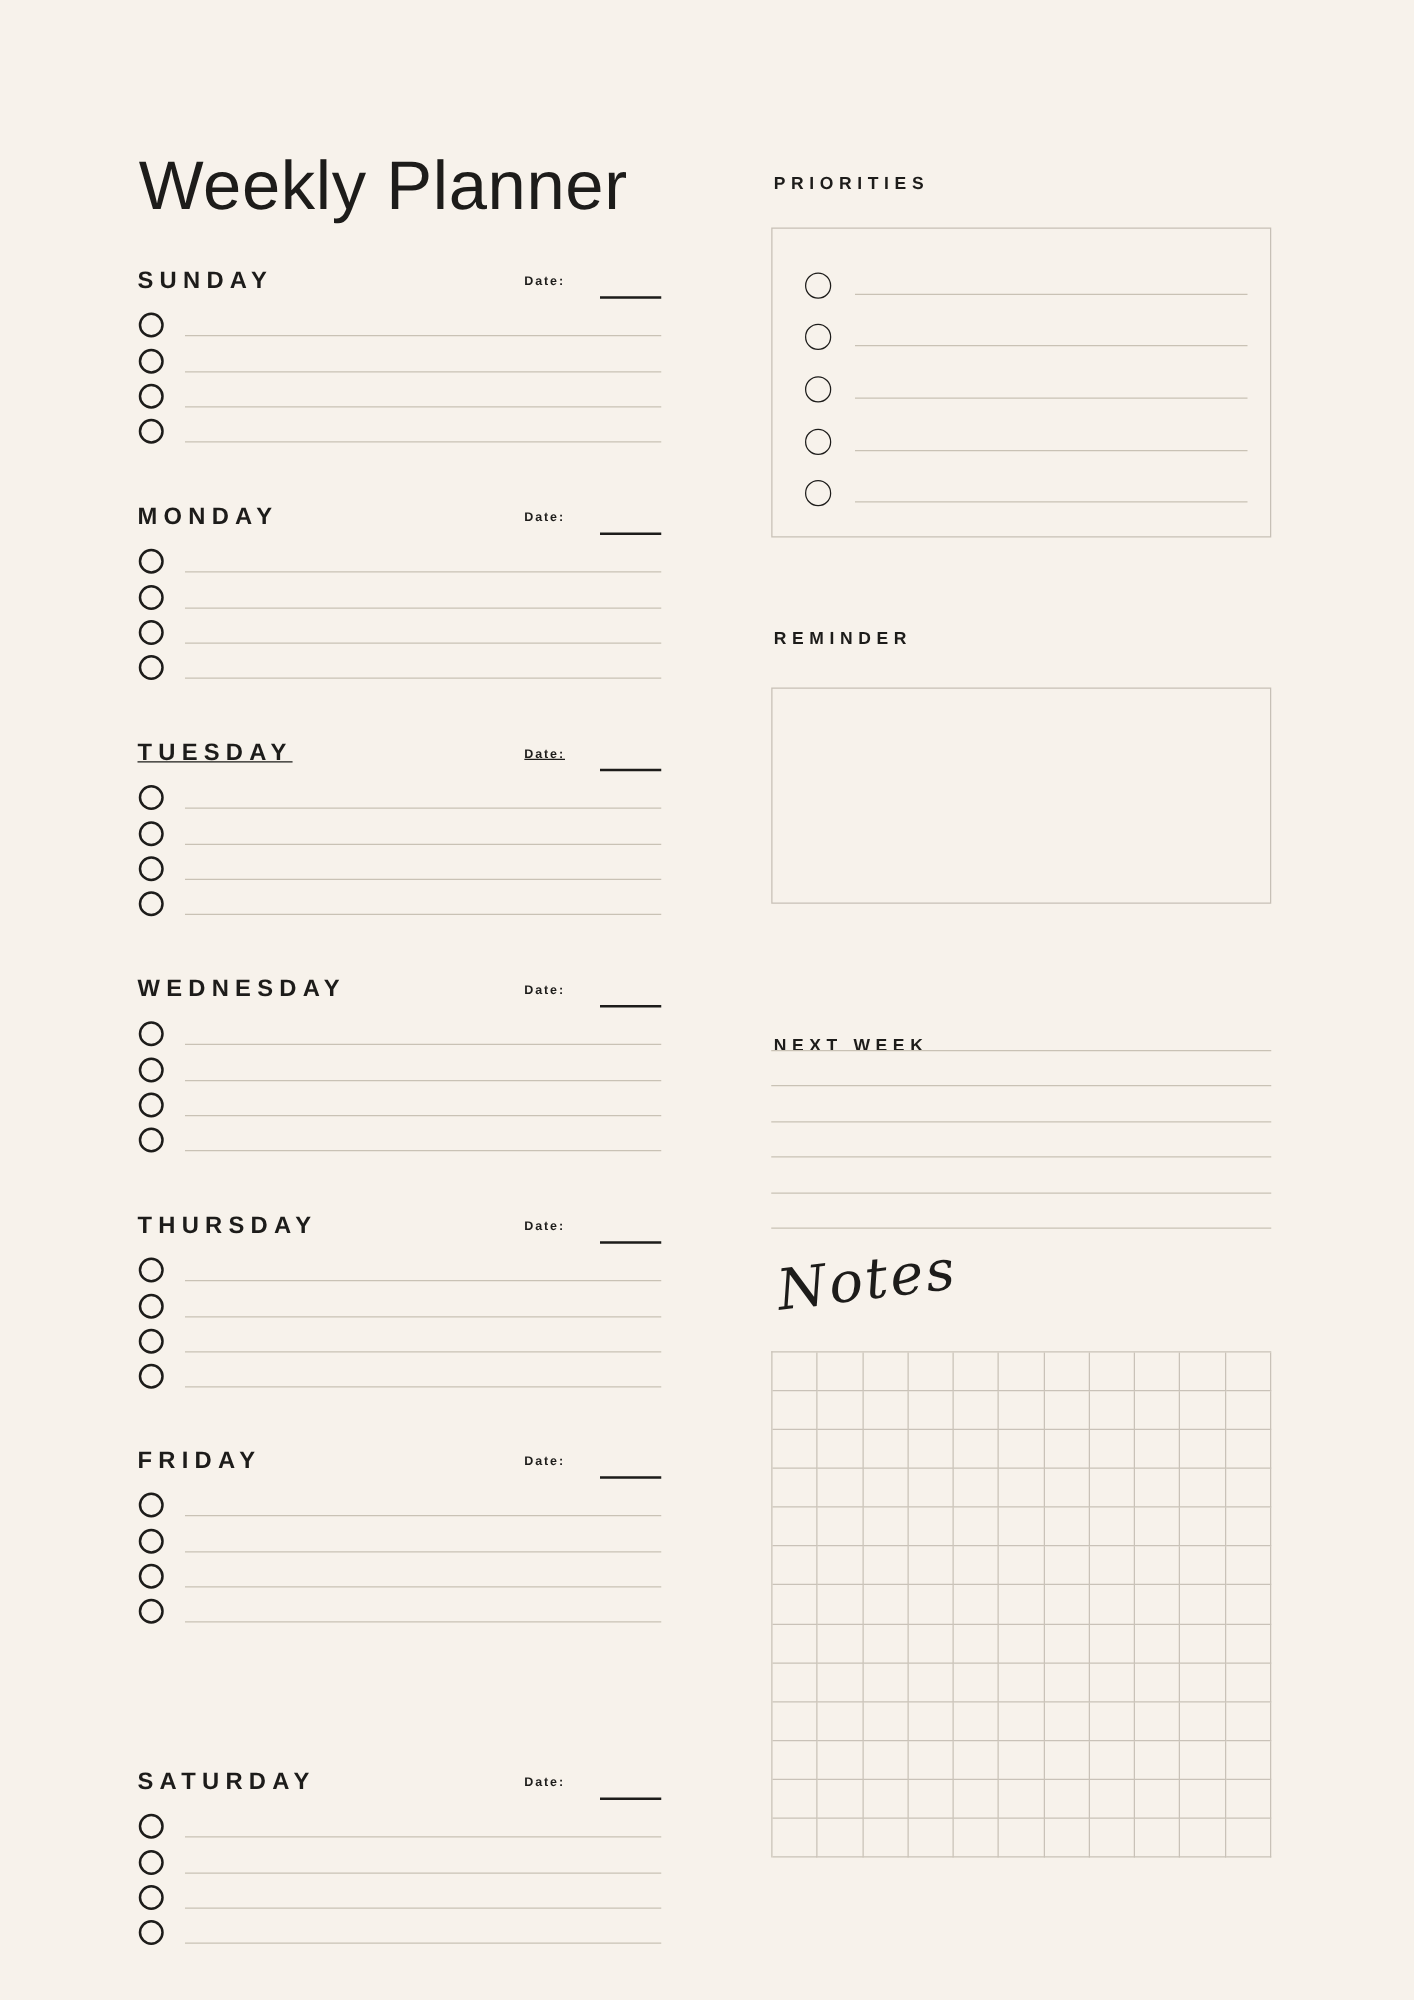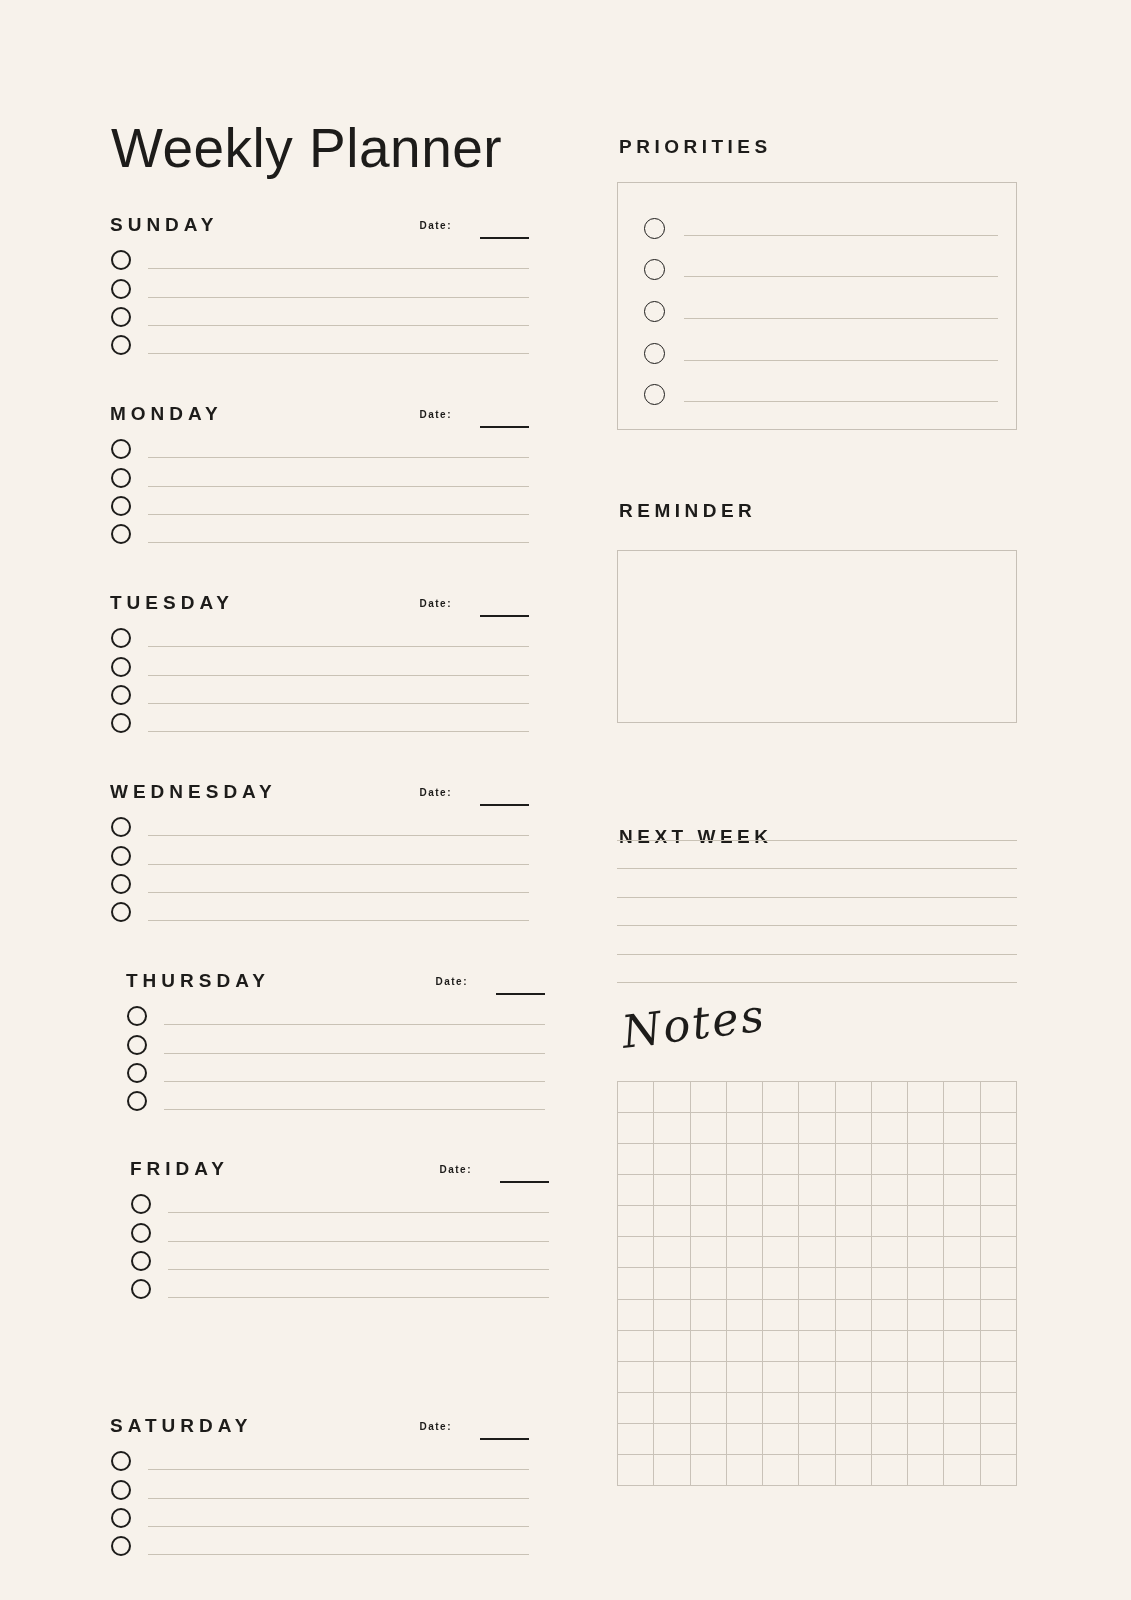--- a/index.html
+++ b/index.html
@@ -59,21 +59,21 @@
     border:2px solid var(--text);border-radius:50%;
   }
   .task-row .rule{
     position:absolute;left:38px;right:0;bottom:0;height:0;
     border-bottom:1px solid var(--rule);
   }
 
   
   .sec-heading{
     position:absolute;left:619px;margin:0;
-    font-size:19px;font-weight:700;line-height:19px;
+    font-size:14px;font-weight:700;line-height:19px;
     letter-spacing:4.5px;color:var(--text);
   }
   #priorities-heading{top:137px;}
   #reminder-heading{top:501px;}
   #next-week-heading{top:787px;margin-top:40px;}
 
   .box{
     position:absolute;left:617px;width:400px;
     box-sizing:border-box;
     border:1px solid var(--border);
@@ -171,21 +171,21 @@
             <span class="circle"></span>
             <span class="rule"></span>
           </div>
           <div class="task-row">
             <span class="circle"></span>
             <span class="rule"></span>
           </div>
         </div>
   </section>
 
-  <section class="day" style="top: 593px;">
+  <section class="day" style="top: 593px; text-decoration: underline;">
     <div class="day-header">
       <h2 class="day-label">TUESDAY</h2>
       <div class="date-group">
         <span class="date-label">Date:</span>
         <span class="date-underline"></span>
       </div>
     </div>
     <div class="tasks">
           <div class="task-row">
             <span class="circle"></span>
@@ -227,21 +227,21 @@
             <span class="circle"></span>
             <span class="rule"></span>
           </div>
           <div class="task-row">
             <span class="circle"></span>
             <span class="rule"></span>
           </div>
         </div>
   </section>
 
-  <section class="day" style="top: 971px; margin-left: 16px;">
+  <section class="day" style="top: 971px;">
     <div class="day-header">
       <h2 class="day-label">THURSDAY</h2>
       <div class="date-group">
         <span class="date-label">Date:</span>
         <span class="date-underline"></span>
       </div>
     </div>
     <div class="tasks">
           <div class="task-row">
             <span class="circle"></span>
@@ -255,21 +255,21 @@
             <span class="circle"></span>
             <span class="rule"></span>
           </div>
           <div class="task-row">
             <span class="circle"></span>
             <span class="rule"></span>
           </div>
         </div>
   </section>
 
-  <section class="day" style="top: 1159px; margin-left: 20px;">
+  <section class="day" style="top: 1159px;">
     <div class="day-header">
       <h2 class="day-label">FRIDAY</h2>
       <div class="date-group">
         <span class="date-label">Date:</span>
         <span class="date-underline"></span>
       </div>
     </div>
     <div class="tasks">
           <div class="task-row">
             <span class="circle"></span>

